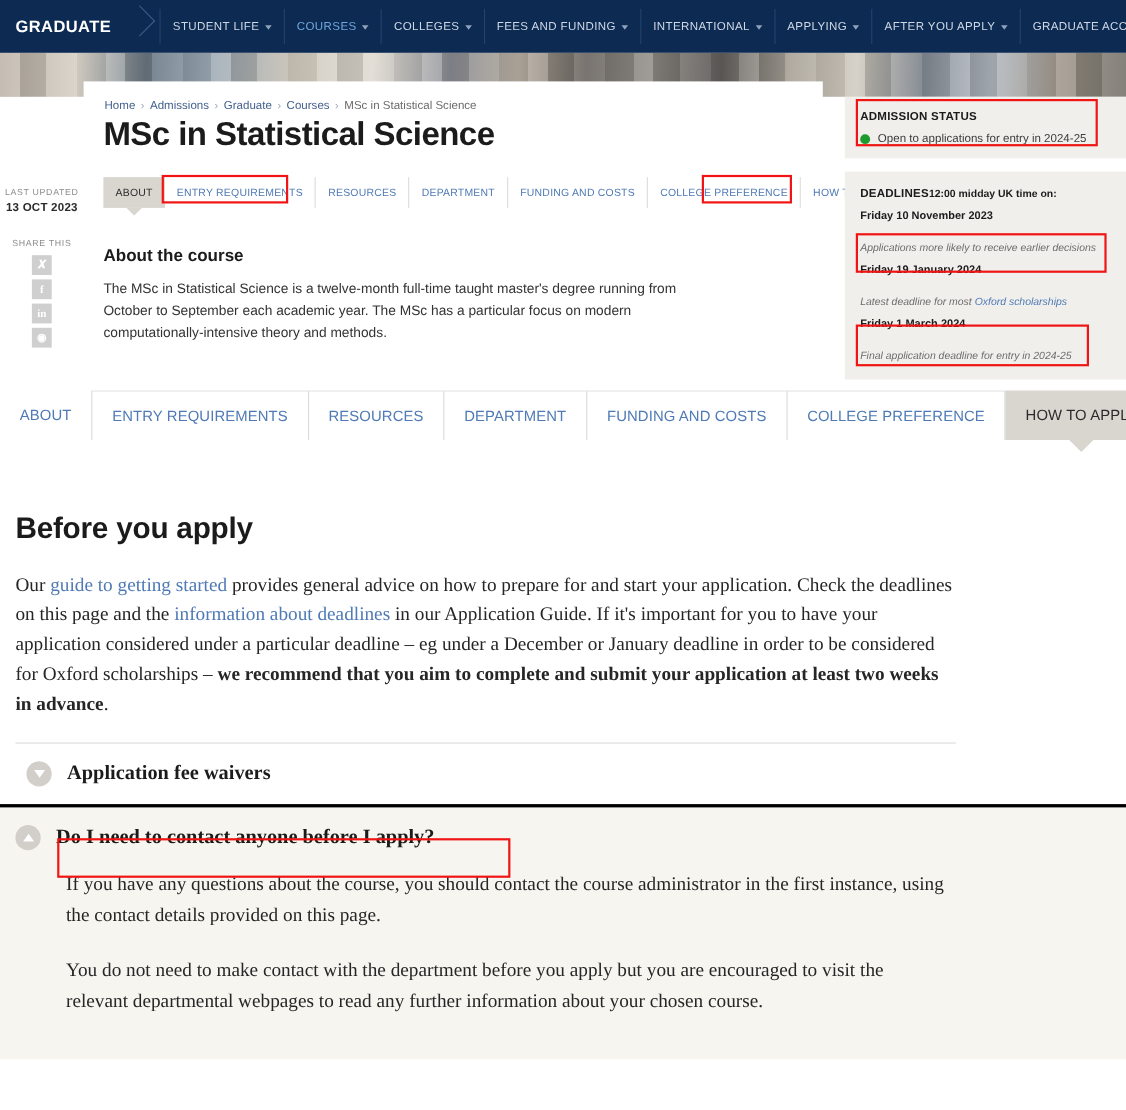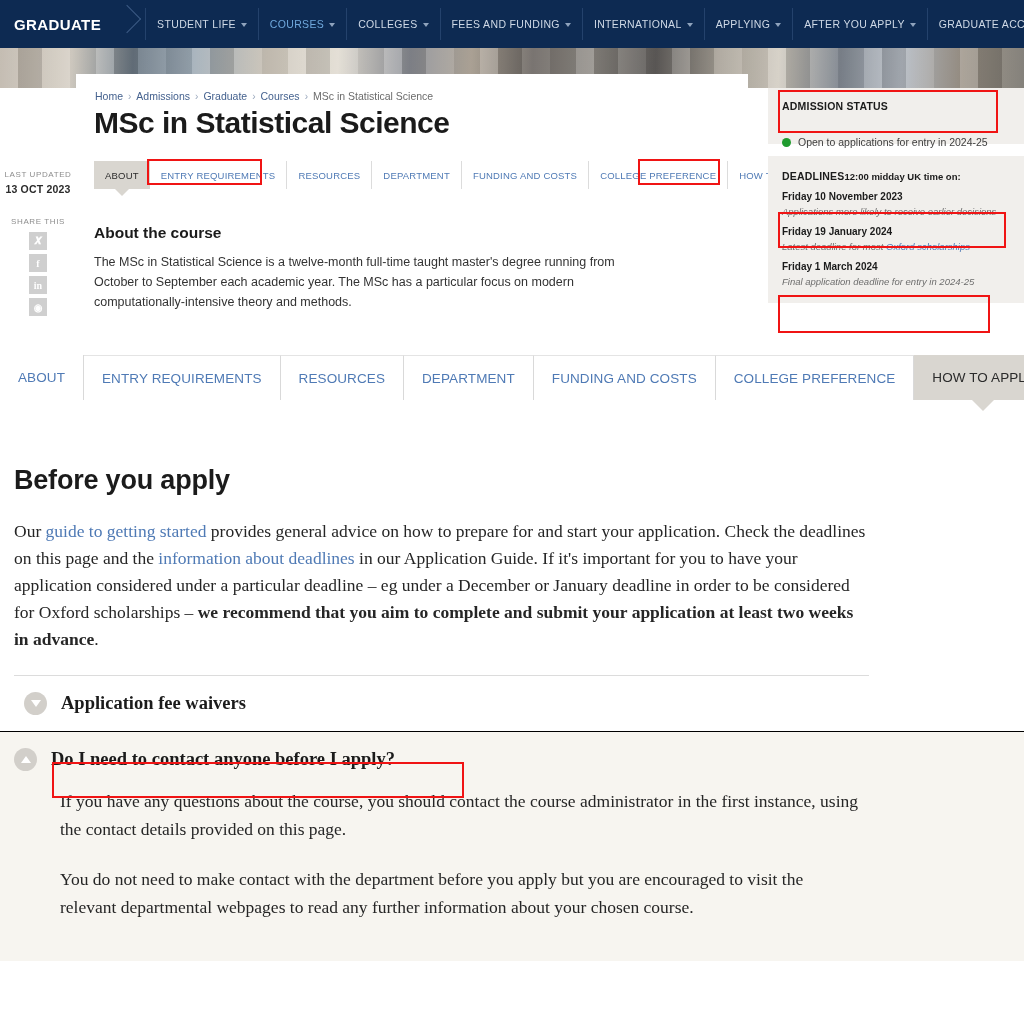--- a/index.html
+++ b/index.html
@@ -151,29 +151,29 @@
 
   
   #rightcol { position: absolute; top: 88px; left: 768px; width: 256px; z-index: 12; }
   .rpanel { background: #f1efec; padding: 12px 14px; }
   .rpanel.status { height: 56px; }
   .rpanel.deadlines { margin-top: 12px; padding: 14px 14px 16px 14px; }
   .r-heading {
     font-size: 10.5px; font-weight: 700; color: #1b1b1b; letter-spacing: .2px;
   }
   .status-line {
-    display: flex; align-items: center; gap: 7px; margin-top: 24px;
+    display: flex; align-items: center; gap: 7px; margin-top: 8px;
     font-size: 10.5px; color: #3d3d3d;
   }
   .dot { width: 9px; height: 9px; border-radius: 50%; background: #1f9b2e; flex: none; }
   .dl-head { display: flex; align-items: baseline; }
   .dl-sub { font-size: 9.5px; font-weight: 700; color: #1b1b1b; }
   .dl-item { margin-top: 9px; }
   .dl-date { font-size: 10px; font-weight: 700; color: #1b1b1b; }
-  .dl-note { font-size: 9.5px; font-style: italic; color: #6d6d6d; margin-top: 4px; }
+  .dl-note { font-size: 9.5px; font-style: italic; color: #6d6d6d; margin-top: 18px; }
   .dl-note a { color: #4f7ab5; font-style: italic; text-decoration: none; cursor: pointer; }
 
   
   #tabbar {
     position: absolute; top: 355px; left: 0; width: 1024px; height: 45px;
     display: flex; align-items: stretch; z-index: 15;
   }
   #tabbar .btab {
     display: flex; align-items: center; justify-content: center;
     padding: 0 18px; font-size: 13.5px; letter-spacing: .1px;
@@ -229,21 +229,21 @@
   }
   .acc-toggle .tri-up {
     width: 0; height: 0; border-left: 5px solid transparent;
     border-right: 5px solid transparent; border-bottom: 7px solid #ffffff;
   }
   .acc-title {
     font-size: 18.5px; font-weight: 700; color: #1b1b1b;
     font-family: "Liberation Serif", serif;
   }
   .acc.open { background: #f7f5f0; }
-  .acc.open .acc-head { border-top: 1px solid #000000; padding-left: 14px; }
+  .acc.open .acc-head { border-top: 3px solid #000000; padding-left: 14px; }
   .acc-body { padding: 0 0 40px 60px; width: 860px; }
   .acc-body p {
     font-size: 17.5px; line-height: 28px; color: #262626; margin-bottom: 22px;
   }
   .acc-body p:last-child { margin-bottom: 0; }
 
   
   .annot {
     position: absolute; border: 2.5px solid #f01414;
     pointer-events: none; z-index: 60;

